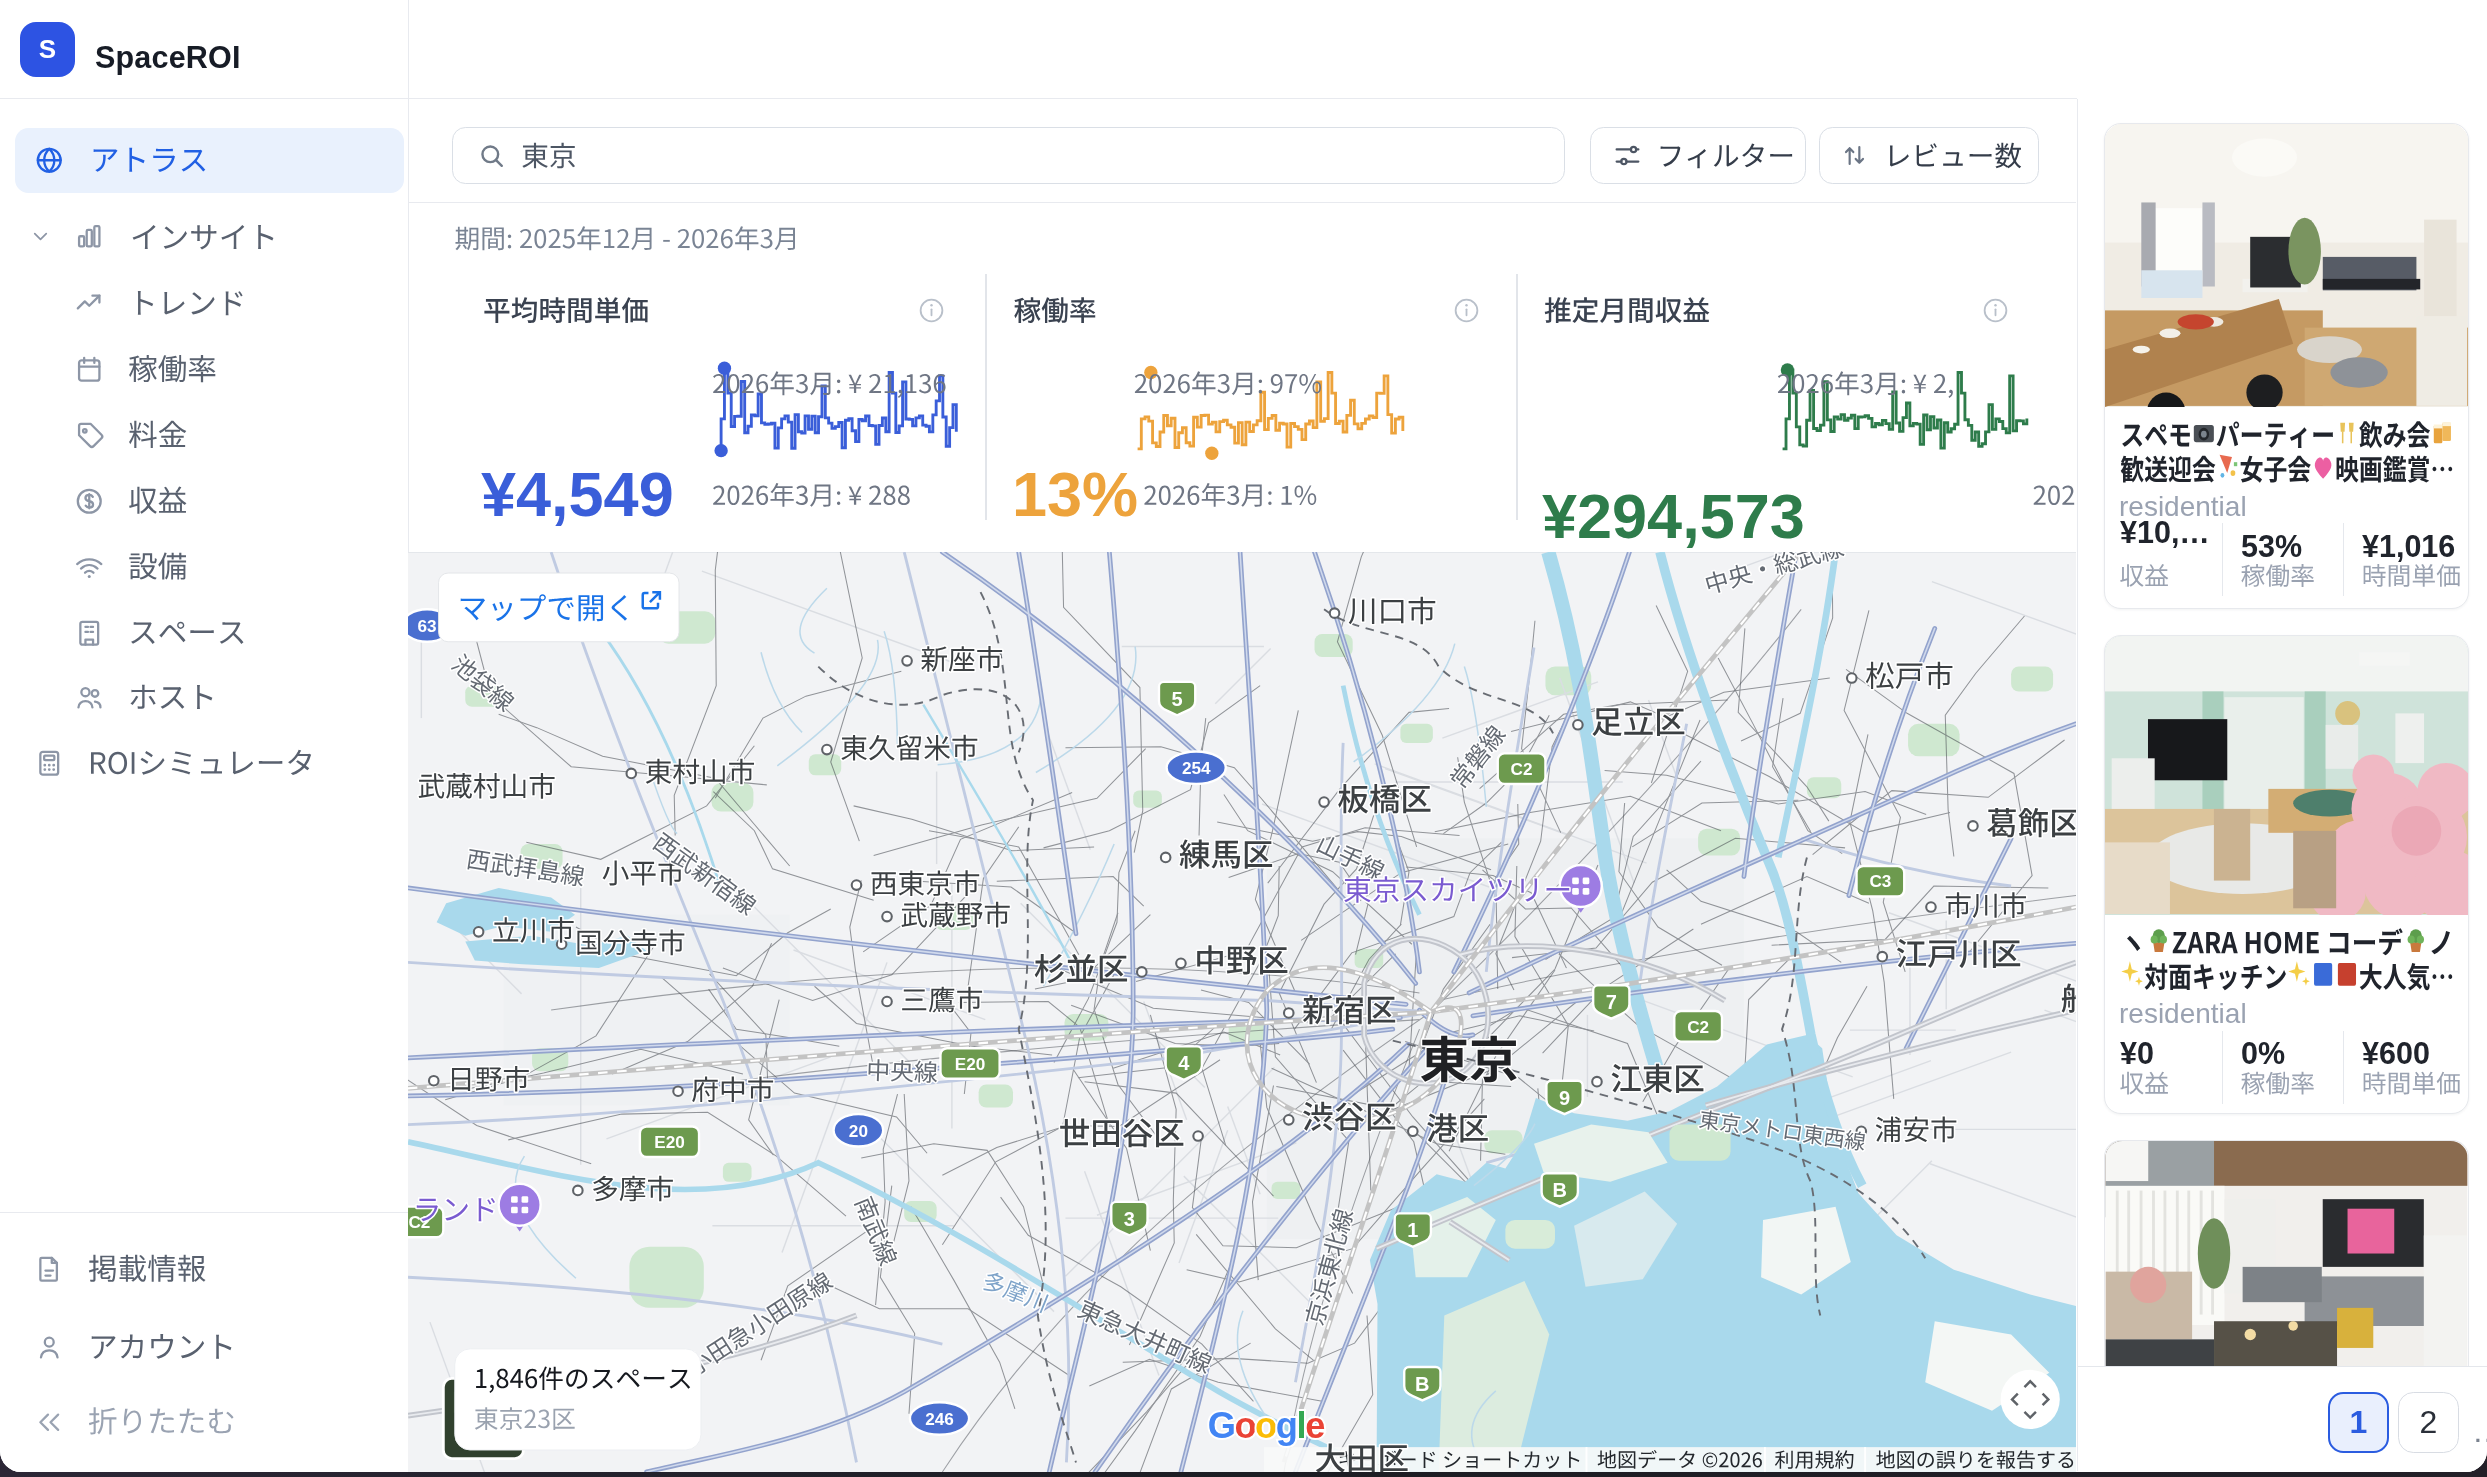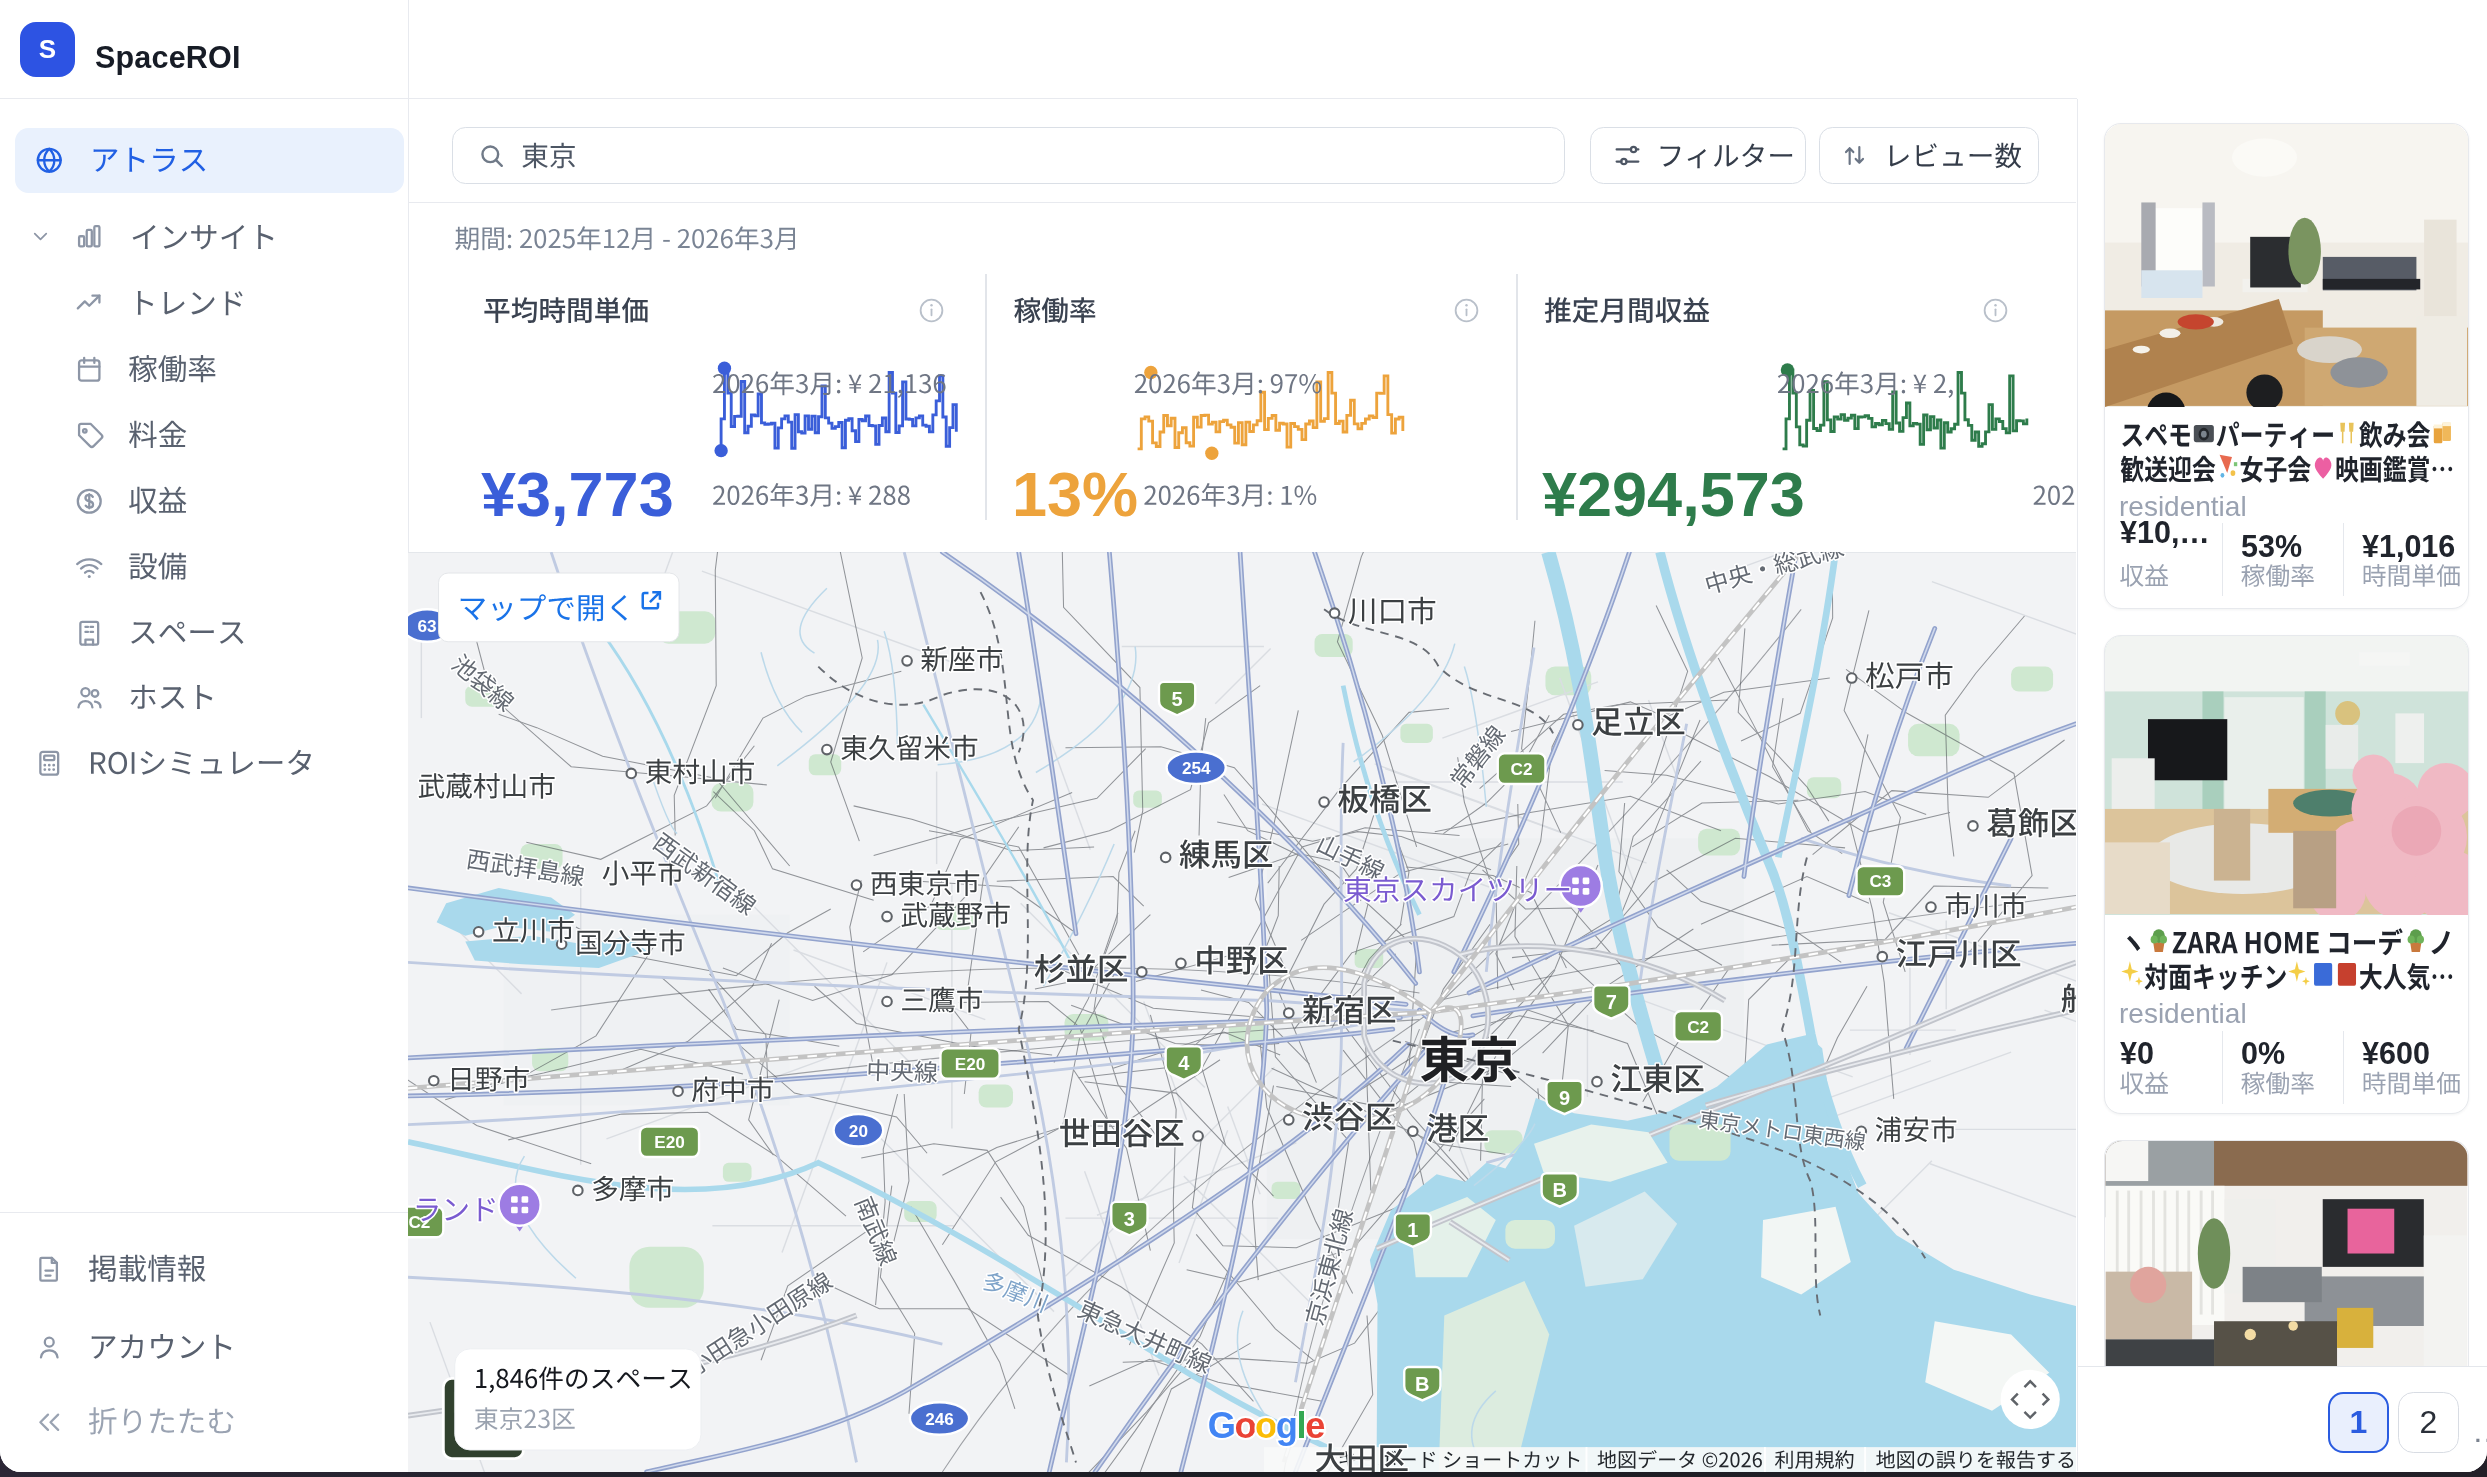--- a/index.html
+++ b/index.html
@@ -359,21 +359,21 @@
         <circle cx="12" cy="12" r="9"></circle>
         <path d="M12 11v5"></path>
         <path d="M12 7.6h.01" stroke-width="2"></path>
       </g>
     </svg>
     <svg style="position:absolute;left:0;top:0" width="2487" height="1477" viewBox="0 0 2606 1548" fill="none">
       <path d="M752.0 470.5H755.5V439.0H759.0V387.7H762.6V412.0H766.1V447.0H769.6V436.4H773.1V436.3H776.6V399.8H780.2V453.6H783.7V446.7H787.2V434.8H790.7V435.7H794.3V412.9H797.8V443.2H801.3V444.8H804.8V444.4H808.3V443.6H811.9V469.7H815.4V448.5H818.9V439.0H822.4V435.9H825.9V442.4H829.5V469.8H833.0V434.5H836.5V452.5H840.0V453.9H843.5V435.9H847.1V449.9H850.6V436.2H854.1V453.6H857.6V436.8H861.2V404.5H864.7V438.0H868.2V443.4H871.7V449.0H875.2V447.2H878.8V442.8H882.3V469.3H885.8V440.5H889.3V438.7H892.8V451.4H896.4V462.9H899.9V439.6H903.4V441.0H906.9V436.0H910.5V446.0H914.0V446.4H917.5V465.8H921.0V445.9H924.5V438.1H928.1V452.5H931.6V390.4H935.1V412.0H938.6V453.3H942.1V446.4H945.7V400.3H949.2V439.2H952.7V439.6H956.2V446.3H959.7V438.0H963.3V435.9H966.8V445.6H970.3V446.7H973.8V452.7H977.4V434.8H980.9V420.2H984.4V394.0H987.9V437.1H991.4V467.7H995.0V448.2H998.5V424.1H1002.0V452.5" stroke="#3a5ed9" stroke-width="3"></path>
       <circle cx="755.5" cy="472.3" r="7" fill="#3a5ed9"></circle>
       <circle cx="759.0" cy="385.9" r="7" fill="#3a5ed9"></circle>
     </svg>
-    <div style="position:absolute;left:481px;top:458px;font-family:'Liberation Sans',sans-serif;font-weight:bold;font-size:63px;color:#3a5ed9">¥3,773</div>
+    <div style="position:absolute;left:481px;top:458px;font-family:'Liberation Sans',sans-serif;font-weight:bold;font-size:63px;color:#3a5ed9">¥4,549</div>
     <svg style="position:absolute;left:1452px;top:296px" width="29" height="29" viewBox="0 0 24 24" fill="none" stroke-linecap="round" stroke-linejoin="round">
       <g stroke="#b9c0ca" stroke-width="1.5">
         <circle cx="12" cy="12" r="9"></circle>
         <path d="M12 11v5"></path>
         <path d="M12 7.6h.01" stroke-width="2"></path>
       </g>
     </svg>
     <svg style="position:absolute;left:0;top:0" width="2487" height="1477" viewBox="0 0 2606 1548" fill="none">
       <path d="M1192.0 470.5H1195.9V439.0H1199.8V436.9H1203.7V441.3H1207.7V464.1H1211.6V468.0H1215.5V452.8H1219.4V435.5H1223.3V446.2H1227.2V438.3H1231.2V469.0H1235.1V453.5H1239.0V448.3H1242.9V464.0H1246.8V467.6H1250.7V437.3H1254.6V447.7H1258.6V435.5H1262.5V435.1H1266.4V444.5H1270.3V442.6H1274.2V452.6H1278.1V441.9H1282.1V440.4H1286.0V445.3H1289.9V447.8H1293.8V464.4H1297.7V443.0H1301.6V466.1H1305.5V442.4H1309.5V452.2H1313.4V445.3H1317.3V441.0H1321.2V411.1H1325.1V450.3H1329.0V438.5H1333.0V435.5H1336.9V450.9H1340.8V443.6H1344.7V444.4H1348.6V468.6H1352.5V443.9H1356.5V447.2H1360.4V450.0H1364.3V460.8H1368.2V444.4H1372.1V441.2H1376.0V448.2H1379.9V400.2H1383.9V441.5H1387.8V438.8H1391.7V390.4H1395.6V412.0H1399.5V443.8H1403.4V441.3H1407.4V452.8H1411.3V435.3H1415.2V419.5H1419.1V444.2H1423.0V449.4H1426.9V443.7H1430.8V439.1H1434.8V435.8H1438.7V437.6H1442.6V412.0H1446.5V412.3H1450.4V394.0H1454.3V434.6H1458.3V454.0H1462.2V439.1H1466.1V437.3H1470.0V451.6" stroke="#eda33c" stroke-width="3"></path>
       <circle cx="1205.9" cy="390.4" r="7" fill="#eda33c"></circle>
@@ -384,21 +384,21 @@
       <g stroke="#b9c0ca" stroke-width="1.5">
         <circle cx="12" cy="12" r="9"></circle>
         <path d="M12 11v5"></path>
         <path d="M12 7.6h.01" stroke-width="2"></path>
       </g>
     </svg>
     <svg style="position:absolute;left:0;top:0" width="2487" height="1477" viewBox="0 0 2606 1548" fill="none">
       <path d="M1868.0 470.5H1871.6V439.0H1875.2V387.7H1878.8V412.0H1882.4V447.4H1886.0V466.3H1889.6V467.5H1893.2V440.5H1896.8V409.3H1900.5V449.1H1904.1V451.3H1907.7V445.5H1911.3V399.9H1914.9V440.1H1918.5V452.3H1922.1V436.9H1925.7V439.3H1929.3V434.6H1932.9V440.5H1936.5V438.2H1940.1V435.2H1943.7V449.3H1947.3V437.0H1950.9V436.9H1954.5V435.6H1958.1V438.5H1961.7V447.4H1965.4V443.9H1969.0V445.2H1972.6V440.6H1976.2V444.0H1979.8V450.0H1983.4V410.9H1987.0V443.3H1990.6V452.1H1994.2V437.7H1997.8V422.4H2001.4V446.4H2005.0V443.7H2008.6V444.5H2012.2V465.8H2015.8V434.9H2019.4V450.4H2023.0V436.6H2026.6V448.6H2030.3V440.2H2033.9V469.6H2037.5V443.1H2041.1V452.8H2044.7V449.4H2048.3V444.6H2051.9V390.4H2055.5V412.0H2059.1V439.9H2062.7V445.8H2066.3V461.4H2069.9V452.8H2073.5V467.9H2077.1V465.1H2080.7V452.6H2084.3V424.1H2087.9V450.0H2091.5V439.0H2095.2V441.8H2098.8V449.2H2102.4V453.7H2106.0V394.0H2109.6V451.6H2113.2V441.0H2116.8V441.1H2120.4V444.3H2124.0V438.5" stroke="#2e7c4b" stroke-width="3"></path>
       <circle cx="1873.1" cy="387.7" r="7" fill="#2e7c4b"></circle>
     </svg>
-    <div style="position:absolute;left:1542px;top:458px;font-family:'Liberation Sans',sans-serif;font-weight:bold;font-size:63px;color:#2e7c4b">¥294,573</div>
+    <div style="position:absolute;left:1542px;top:480px;font-family:'Liberation Sans',sans-serif;font-weight:bold;font-size:63px;color:#2e7c4b">¥294,573</div>
     <div style="position:absolute;left:2077px;top:99px;width:1px;height:1372px;background:#e8eaef"></div>
     <div style="position:absolute;left:2104px;top:123px;width:365px;height:486px;background:#fff;border:1px solid #e7e9ed;border-radius:17px;box-sizing:border-box;box-shadow:0 1px 2.9px rgba(20,30,50,.06)"></div>
     <svg style="position:absolute;left:2105px;top:124px" width="363" height="283" viewBox="0 0 380 296">
       <defs>
         <clipPath id="ph2206_130">
           <rect x="0" y="0" width="380" height="296" rx="18"></rect>
           <rect x="0" y="148" width="380" height="148"></rect>
         </clipPath>
       </defs>
       <g clip-path="url(#ph2206_130)">

